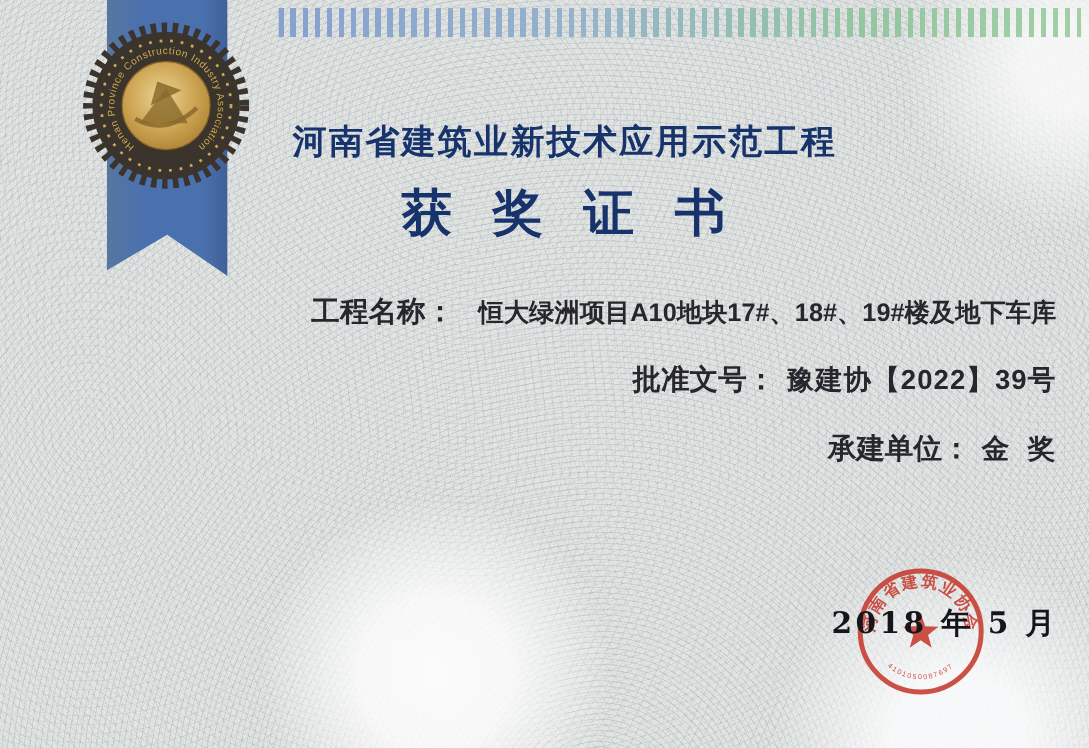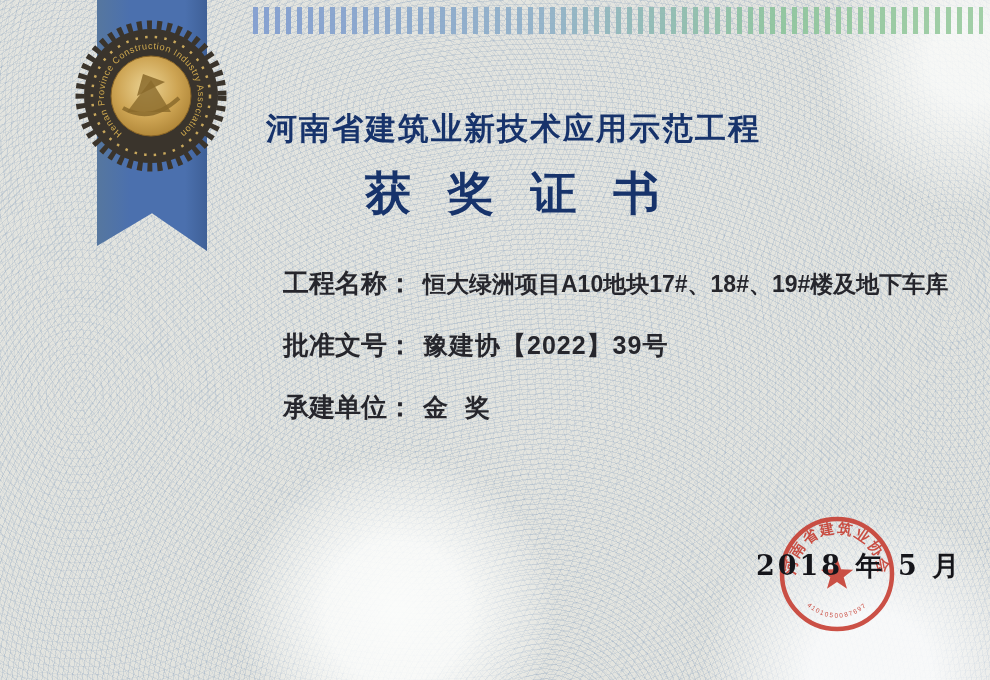--- a/index.html
+++ b/index.html
@@ -34,25 +34,25 @@
     font-size:45px; letter-spacing:10px; color:#6d92bb; font-weight:400;
   }
   .title-cn{
     position:absolute; left:266px; top:108px;
     font-size:31px; font-weight:700; letter-spacing:2px; color:#17336b;
   }
   .subtitle{
     position:absolute; left:318px; top:163px;
     font-size:46px; font-weight:700; letter-spacing:12px; color:#17336b; white-space:pre;margin-left:47px;
   }
-  .fields{position:absolute; left:283px; top:266px; display:flex; flex-direction:column;}
+  .fields{position:absolute; left:283px; top:266px; display:flex; flex-direction:column;align-items:flex-end;}
   .field-row{display:flex; align-items:baseline; margin-bottom:27px; color:#26262c;}
   .field-label{font-size:26px; font-weight:700; min-width:140px; white-space:pre;}
   .field-value{font-size:25px; font-weight:700; white-space:pre; letter-spacing:1px;}
-  .field-row.long .field-value{font-size:23px; letter-spacing:0;}
+  .field-row.long .field-value{font-size:23px; letter-spacing:0;margin-left:12px;}
   .stamp{position:absolute; left:777px; top:514px; z-index:1;}
   .date{
     position:absolute; left:756px; top:548px; z-index:2;
     font-family:"DejaVu Serif",serif; font-size:27px; font-weight:700;
     letter-spacing:3px; color:#15151a; white-space:pre;
   }
 </style>
 </head>
 <body>
 

